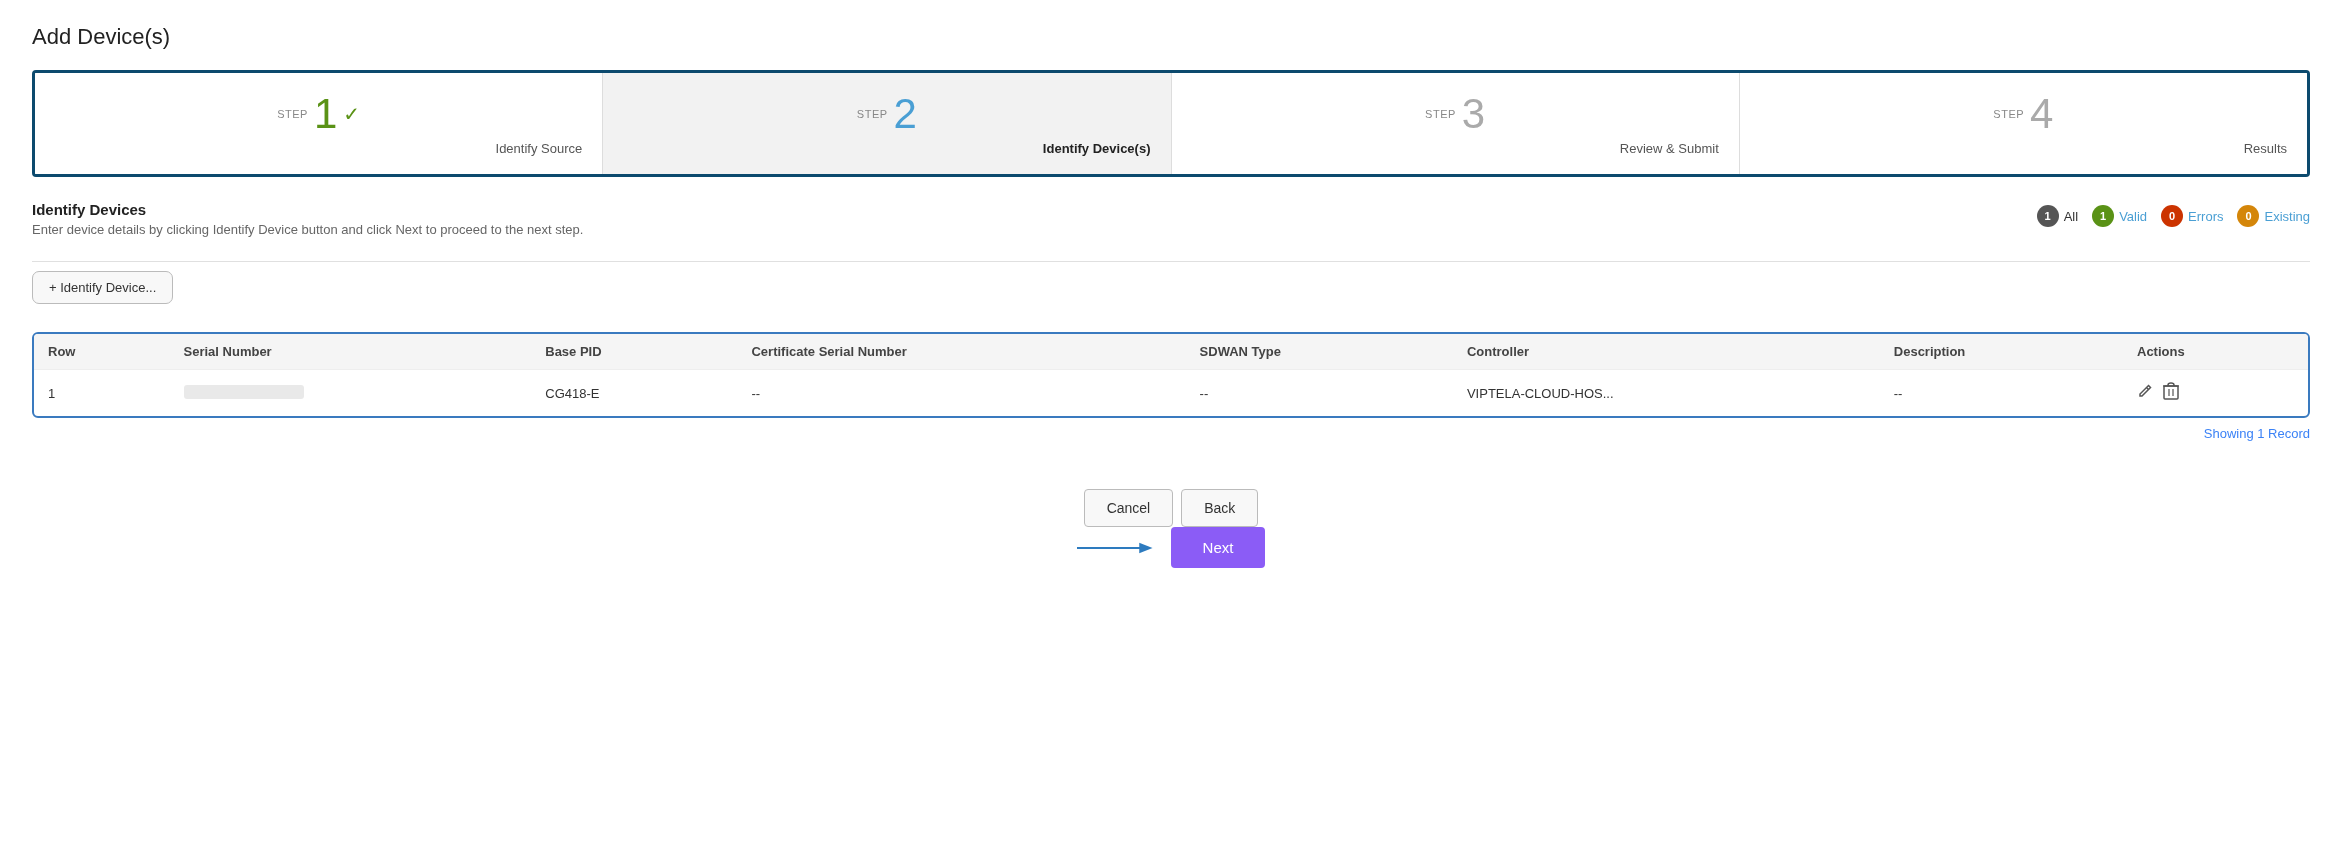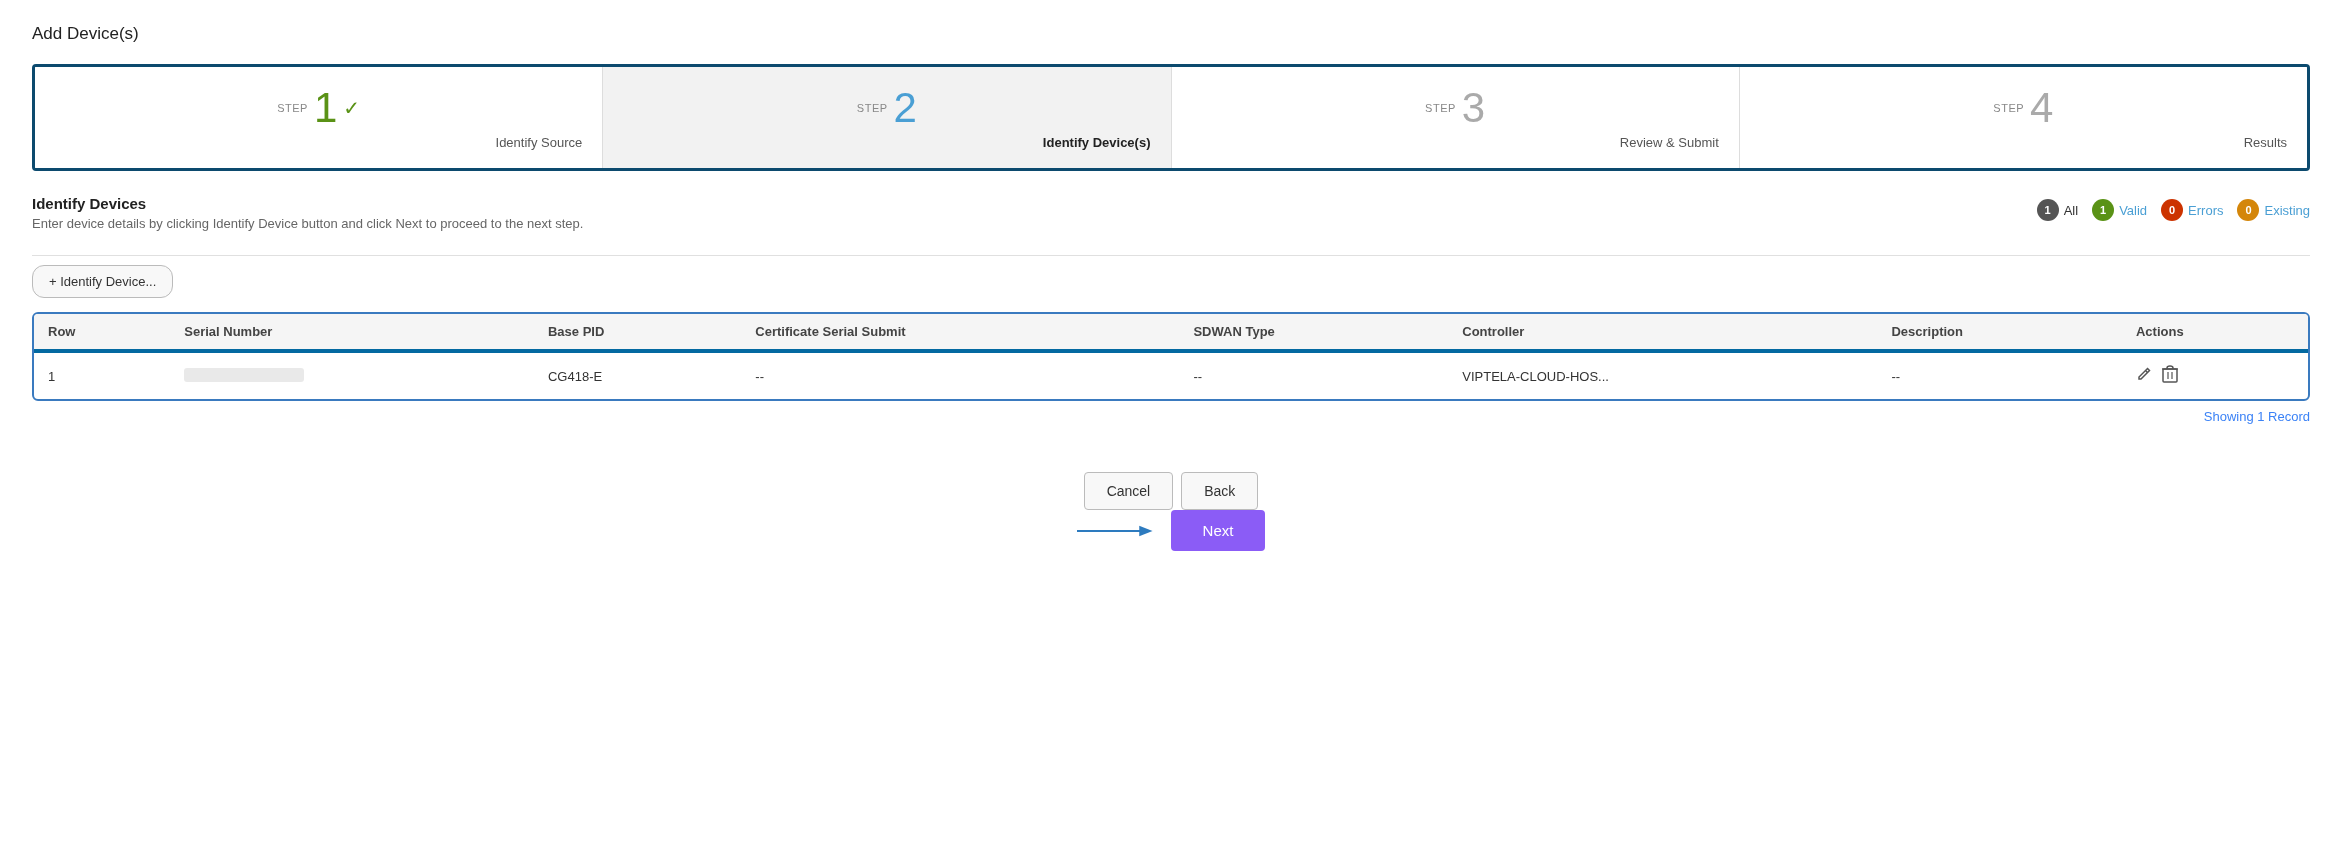--- a/index.html
+++ b/index.html
@@ -5,21 +5,21 @@
     * { box-sizing: border-box; margin: 0; padding: 0; }
     body {
       font-family: -apple-system, BlinkMacSystemFont, 'Segoe UI', Arial, sans-serif;
       background: #fff;
       color: #333;
       font-size: 14px;
       padding: 24px 32px;
       min-height: 852px;
     }
     .page-title {
-      font-size: 17px;
+      font-size: 22px;
       font-weight: 400;
       color: #222;
       margin-bottom: 20px;
     }
     
     .steps-container {
       display: flex;
       border: 3px solid #0c4a6e;
       border-radius: 4px;
       margin-bottom: 24px;
@@ -114,41 +114,41 @@
     .badge-circle.green { background: #5a9216; }
     .badge-circle.red { background: #cc3300; }
     .badge-circle.yellow { background: #d4860a; }
     .badge-link { color: #4a9fd4; cursor: pointer; }
     
     .btn-identify {
       border: 1px solid #bbb;
       background: #f8f8f8;
       padding: 8px 16px;
       font-size: 13px;
-      border-radius: 12px;
+      border-radius: 7px;
       cursor: pointer;
       color: #333;
-      margin-bottom: 14px;
+      margin-bottom: 28px;
       display: inline-flex;
       align-items: center;
       gap: 4px;
     }
     
     .table-wrapper {
       border: 2px solid #3a7abf;
       border-radius: 6px;
       overflow: hidden;
     }
     table {
       width: 100%;
       border-collapse: collapse;
     }
     thead tr {
       background: #f5f5f5;
-      border-bottom: 4px solid #0369a1;
+      border-bottom: 1px solid #0369a1;
     }
     th {
       padding: 10px 14px;
       font-size: 13px;
       font-weight: 600;
       color: #444;
       text-align: left;
     }
     td {
       padding: 12px 14px;
@@ -305,21 +305,21 @@
 <button class="btn-identify">+ Identify Device...</button>
 
 
 <div class="table-wrapper">
   <table>
     <thead>
       <tr>
         <th>Row</th>
         <th>Serial Number</th>
         <th>Base PID</th>
-        <th>Certificate Serial Submit</th>
+        <th>Certificate Serial Number</th>
         <th>SDWAN Type</th>
         <th>Controller</th>
         <th>Description</th>
         <th>Actions</th>
       </tr>
     </thead>
     <tbody>
       <tr>
         <td>1</td>
         <td>

